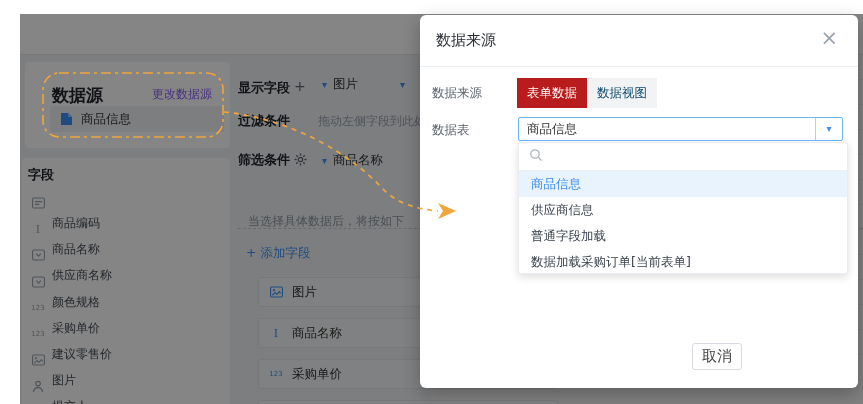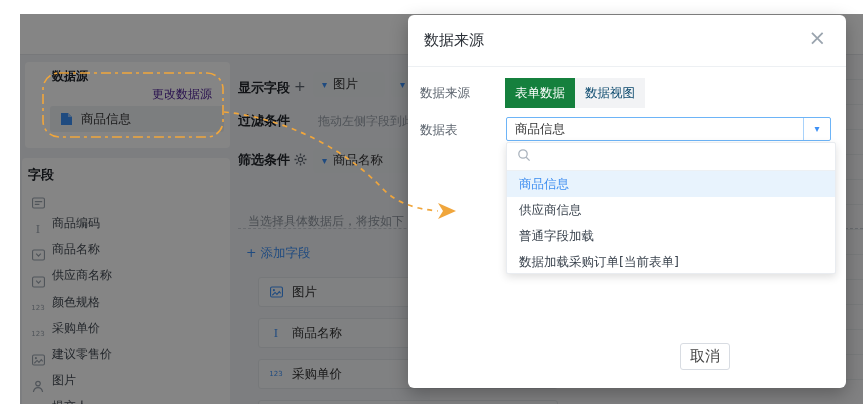--- a/index.html
+++ b/index.html
@@ -4,22 +4,22 @@
 <style>
   html,body{margin:0;padding:0;width:863px;height:404px;overflow:hidden;background:#fff;
     font-family:"DejaVu Sans","Liberation Sans",sans-serif;}
   .page{position:relative;width:863px;height:404px;background:#fff;}
   .abs{position:absolute;}
   
   .app-area{left:20px;top:14px;right:0;bottom:0;background:#f0f2f5;}
   .topbar{left:20px;top:14px;right:0;height:40px;background:#fff;border-bottom:1px solid #e4e7ea;}
   .panel{background:#fff;border-radius:4px;}
   .ds-panel{left:25px;top:62px;width:205px;height:86px;}
-  .ds-title{left:52px;top:68px;font-size:12px;font-weight:bold;color:#21252b;text-align:right;}
-  .ds-change{left:152px;top:86px;font-size:12px;color:#4c1d95;cursor:pointer;}
+  .ds-title{left:52px;top:84px;font-size:17px;font-weight:bold;color:#21252b;text-align:right;}
+  .ds-change{left:152px;top:86px;font-size:12px;color:#8b5cf6;cursor:pointer;}
   .ds-row{left:50px;top:106px;width:174px;height:26px;background:#eef1f4;border-radius:3px;
     display:flex;align-items:center;padding-left:8px;box-sizing:border-box;}
   .ds-row .lbl{font-size:12.5px;color:#333;margin-left:7px;}
   .fields-panel{left:22px;top:158px;width:208px;height:246px;border-radius:4px 4px 0 0;}
   .f-title{left:28px;top:166px;font-size:13px;font-weight:bold;color:#21252b;}
   .frow{left:30px;width:190px;height:18px;display:flex;align-items:center;cursor:grab;}
   .ficon{width:16px;display:inline-flex;justify-content:center;align-items:center;color:#9aa3ad;flex:none;}
   .ficon.num{font-size:7px;color:#9aa3ad;letter-spacing:0;}
   .ficon.tglyph{font-family:"DejaVu Serif","Liberation Serif",serif;font-size:11px;color:#9aa3ad;}
   .flabel{font-size:12px;color:#454c55;margin-left:6px;white-space:nowrap;margin-top:40px;}
@@ -38,29 +38,29 @@
     display:flex;align-items:center;padding-left:9px;box-sizing:border-box;cursor:grab;}
   .card .ficon{color:#3d90f5;}
   .card .ficon.num{color:#3d90f5;}
   .card .ficon.tglyph{color:#3d90f5;}
   .card .clbl{font-size:12.5px;color:#333;margin-left:8px;}
   .table-bg{left:430px;top:55px;right:0;bottom:0;
     background:repeating-linear-gradient(180deg,#f7f8fa 0px,#f7f8fa 24px,#e8ebee 24px,#e8ebee 25px);}
   
   .overlay{left:20px;top:14px;right:0;bottom:0;background:rgba(0,0,0,0.48);z-index:10;}
   
-  .dialog{left:408px;top:15px;width:438px;height:373px;background:#fff;border-radius:6px;
+  .dialog{left:420px;top:15px;width:438px;height:373px;background:#fff;border-radius:6px;
     box-shadow:0 6px 18px rgba(0,0,0,0.28);z-index:20;}
   .dlg-header{left:0;top:0;right:0;height:51px;border-bottom:1px solid #edf0f3;}
   .dlg-title{left:16px;top:0;line-height:51px;font-size:15px;font-weight:500;color:#2a2f36;}
   .dlg-close{right:20px;top:13px;font-size:21px;color:#9aa4ae;cursor:pointer;line-height:1;}
   .dlg-label{font-size:12.5px;color:#5a626c;white-space:nowrap;}
   .tab{top:63px;width:70px;height:30px;display:flex;align-items:center;justify-content:center;
     font-size:12.5px;cursor:pointer;}
-  .tab.active{background:#15803d;color:#fff;}
+  .tab.active{background:#b91c1c;color:#fff;}
   .tab.inactive{background:#f2f3f5;color:#0c4a6e;}
   .select-box{left:98px;top:102px;width:325px;height:24px;border:1px solid #6db4f7;border-radius:2px;
     box-sizing:border-box;display:flex;align-items:center;cursor:pointer;background:#fff;}
   .select-box .sval{font-size:12.5px;color:#333;margin-left:8px;flex:1;}
   .select-box .caret-cell{width:26px;height:100%;border-left:1px solid #a8d2fb;display:flex;
     align-items:center;justify-content:center;}
   .list-panel{left:98px;top:127px;width:330px;height:132px;background:#fff;border:1px solid #e9ecf0;
     border-radius:2px;box-shadow:0 3px 9px rgba(0,0,0,0.13);box-sizing:border-box;overflow:hidden;}
   .search-row{height:27px;border-bottom:1px solid #edf0f3;display:flex;align-items:center;padding-left:10px;}
   .option{height:26px;display:flex;align-items:center;padding-left:12px;font-size:12.5px;color:#39424d;cursor:pointer;}

